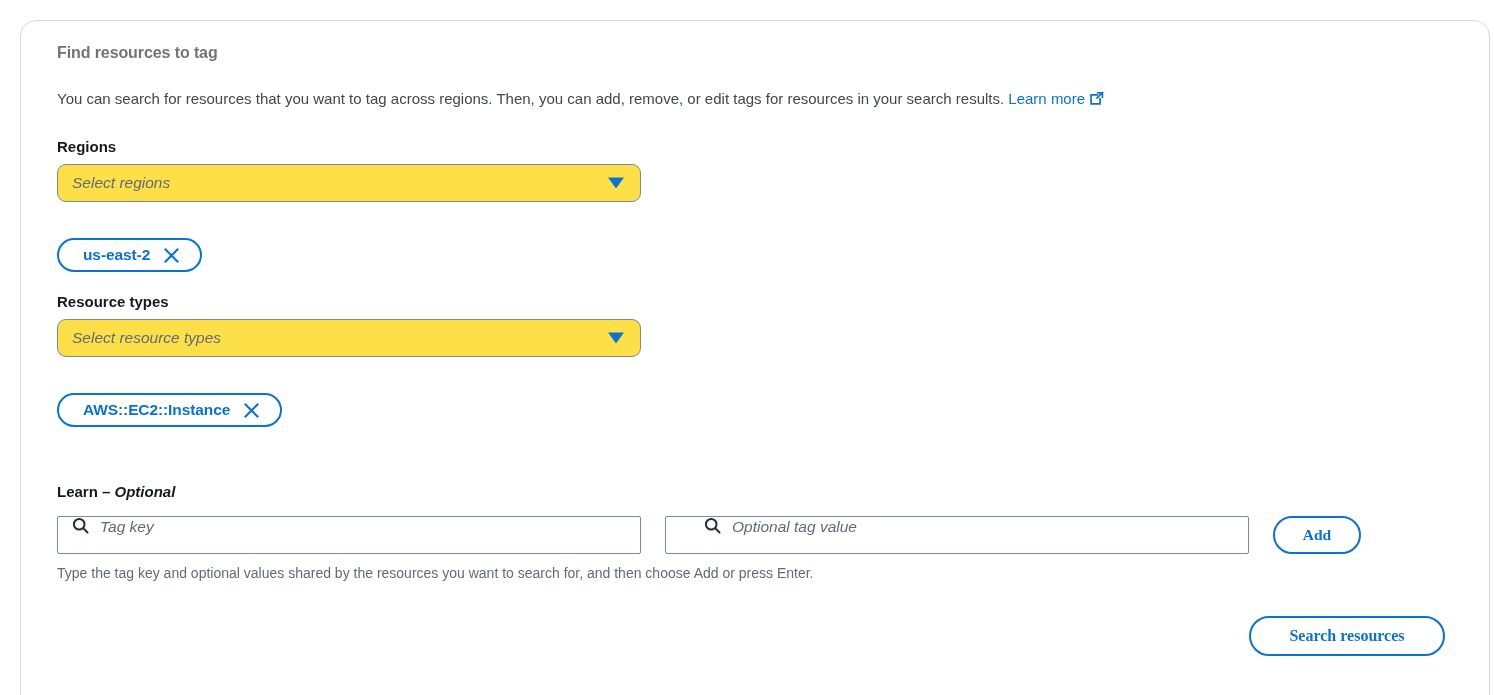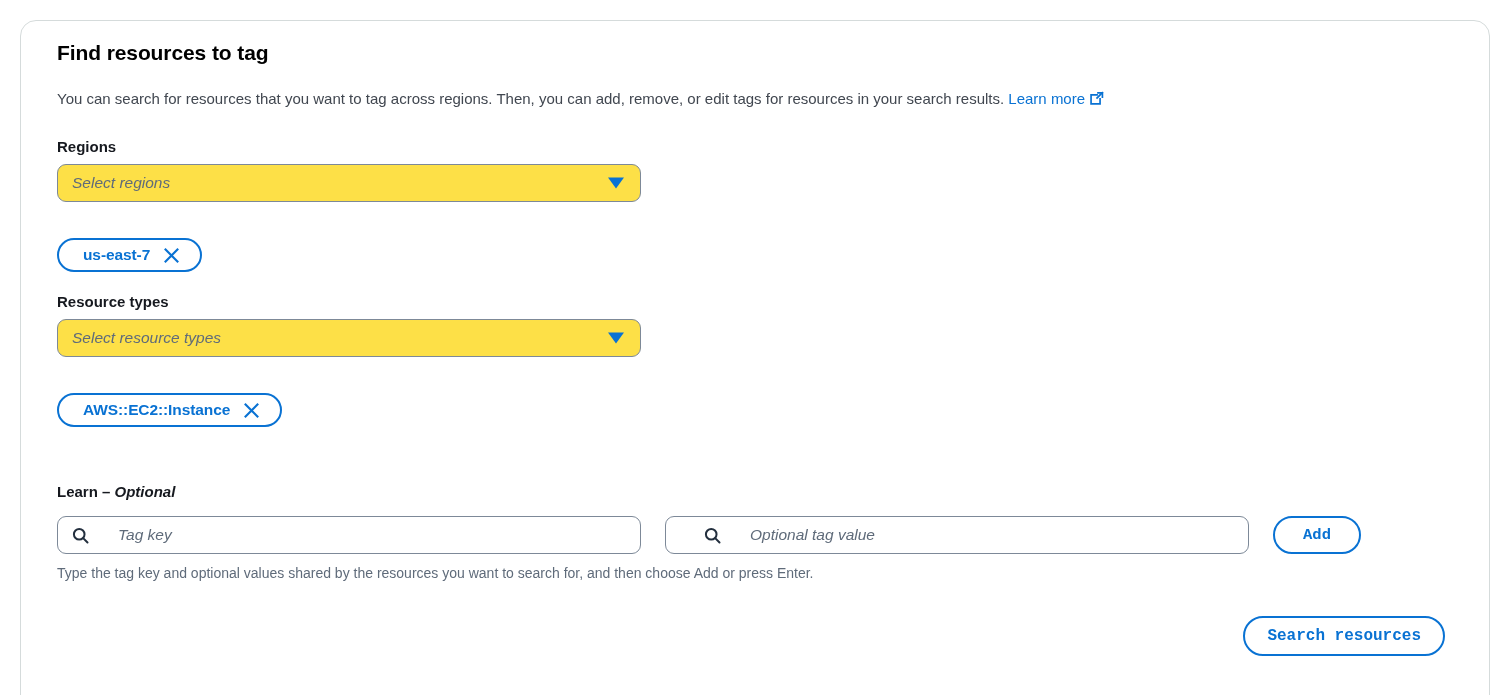--- a/index.html
+++ b/index.html
@@ -19,23 +19,23 @@
     top: 20px;
     width: 1470px;
     height: 760px;
     background: #ffffff;
     border: 1px solid #d5dbdb;
     border-radius: 16px;
     padding: 18px 36px 0 36px;
   }
 
   .page-title {
-    font-size: 21px;
-    font-weight: bold;
-    color: #000000;
+    font-size: 16px;
+    font-weight: bold;
+    color: #737373;
     letter-spacing: -0.1px;
     margin: 0;
     padding: 0;
     line-height: 28px;
   }
 
   .page-desc {
     margin-top: 22px;
     font-size: 15px;
     color: #414750;
@@ -141,26 +141,25 @@
   .tags-row {
     margin-top: 14px;
     display: flex;
     align-items: center;
   }
 
   .search-input {
     position: relative;
     height: 38px;
     border: 1px solid #7d8998;
-    border-radius: 9px;
+    border-radius: 2px;
     background: #ffffff;
     display: flex;
-    align-items: center;
+    align-items: flex-start;
     cursor: text;
-    gap: 18px;
   }
 
   .input-tag-key   { width: 584px; }
   .input-tag-value { width: 584px; margin-left: 24px; padding-left: 24px; }
 
   .magnifier {
     margin-left: 14px;
     display: inline-flex;
     align-items: center;
     flex: none;
@@ -178,21 +177,21 @@
     display: inline-flex;
     align-items: center;
     justify-content: center;
     height: 38px;
     border: 2px solid #0972d3;
     border-radius: 20px;
     background: #ffffff;
     color: #0972d3;
     font-size: 15.5px;
     font-weight: bold;
-    font-family: Liberation Mono, monospace;
+    font-family: Liberation Serif, serif;
     cursor: pointer;
     padding: 0 22px;
     white-space: nowrap;
   }
 
   .btn-add {
     margin-left: 24px;
     min-width: 88px;
   }
 
@@ -230,21 +229,21 @@
 
   <div class="field-label label-regions">Regions</div>
 
   <div class="select-box">
     <span class="select-placeholder">Select regions</span>
     <span class="chevron"></span>
   </div>
 
   <div class="token-row">
     <span class="token">
-      <span class="token-label">us-east-7</span>
+      <span class="token-label">us-east-2</span>
       <span class="token-dismiss">
         <svg width="17" height="17" viewBox="0 0 16 16">
             <path d="M2.4 2.4 L13.6 13.6 M13.6 2.4 L2.4 13.6" stroke="#0972d3" stroke-width="2" stroke-linecap="square" fill="none"></path>
           </svg>
       </span>
     </span>
   </div>
 
   <div class="field-label label-restypes">Resource types</div>
 

